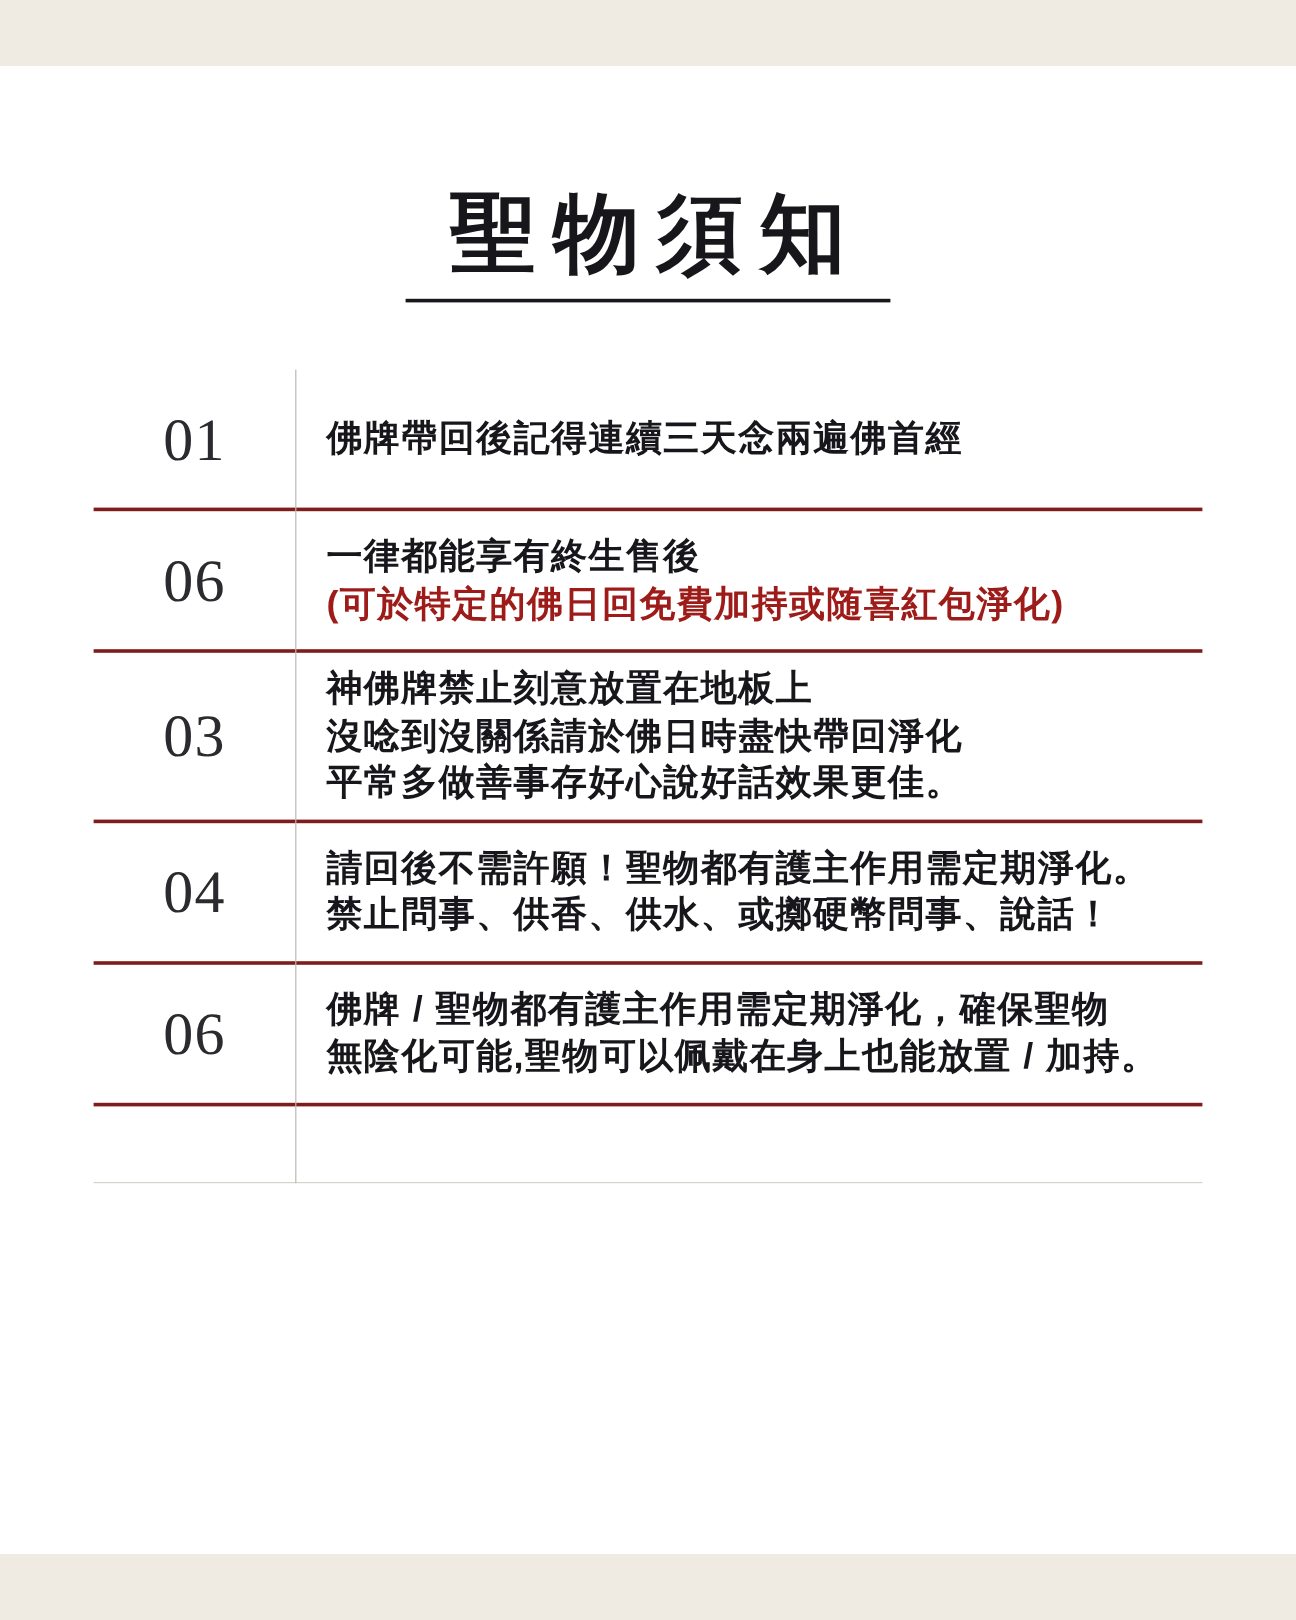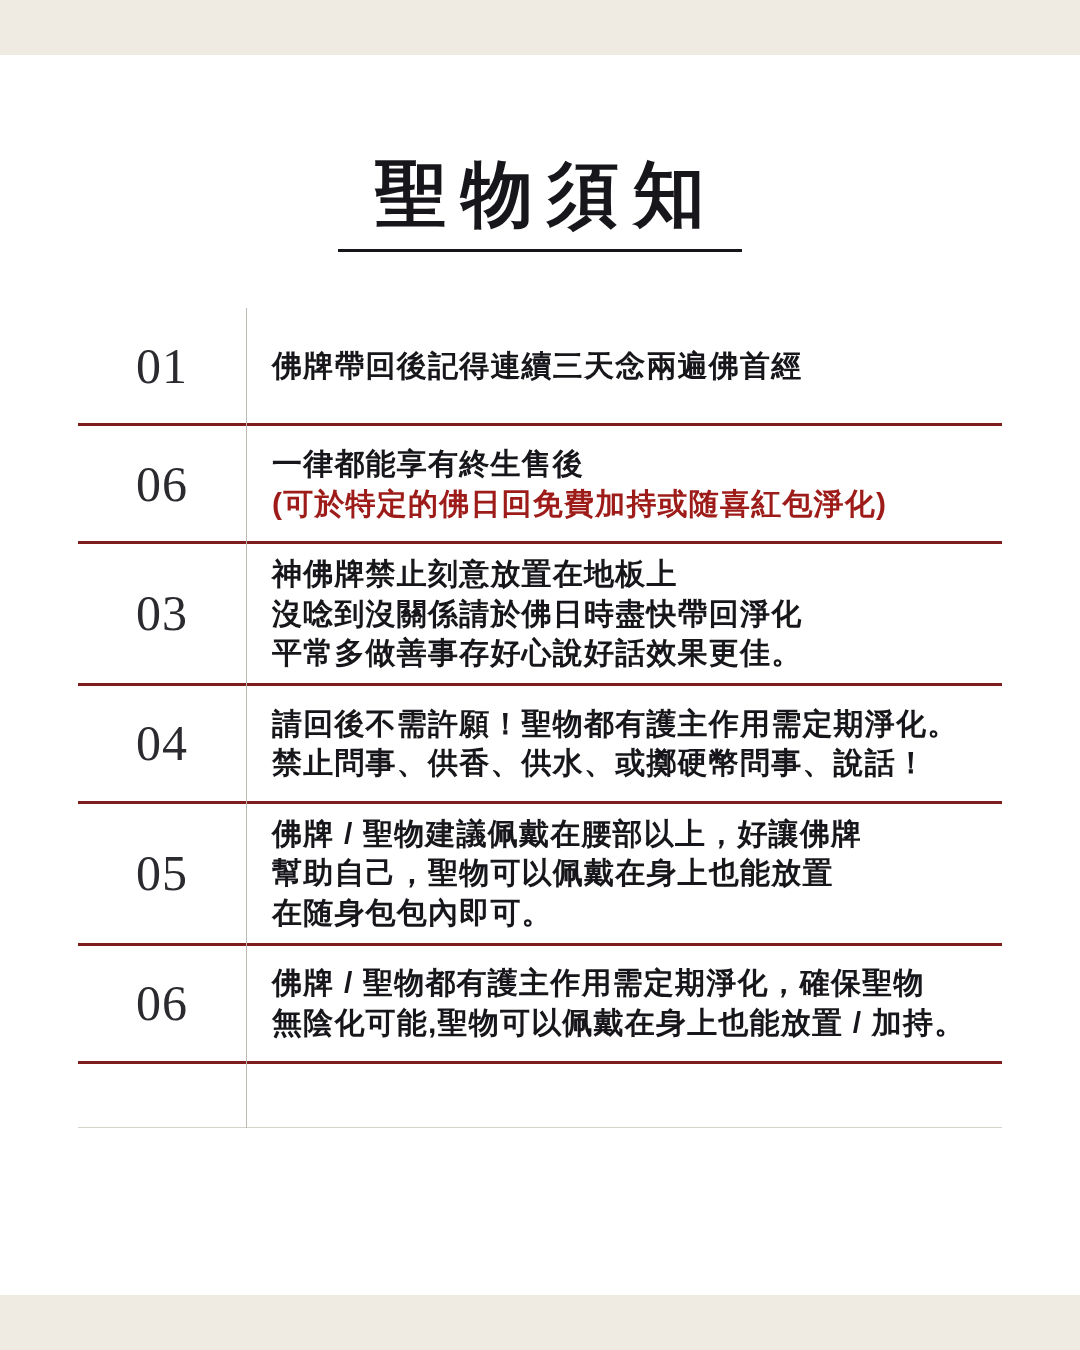--- a/index.html
+++ b/index.html
@@ -154,28 +154,20 @@
       </div>
 
       <div class="row">
         <div class="num">04</div>
         <div class="body">
           <div class="line">請回後不需許願！聖物都有護主作用需定期淨化。</div>
           <div class="line">禁止問事、供香、供水、或擲硬幣問事、說話！</div>
         </div>
       </div>
 
-      <div class="row">
-        <div class="num">05</div>
-        <div class="body">
-          <div class="line">佛牌 / 聖物建議佩戴在腰部以上，好讓佛牌</div>
-          <div class="line">幫助自己，聖物可以佩戴在身上也能放置</div>
-          <div class="line">在随身包包內即可。</div>
-        </div>
-      </div>
 
       <div class="row">
         <div class="num">06</div>
         <div class="body">
           <div class="line">佛牌 / 聖物都有護主作用需定期淨化，確保聖物</div>
           <div class="line">無陰化可能,聖物可以佩戴在身上也能放置 / 加持。</div>
         </div>
       </div>
 
       <div class="row tail">

